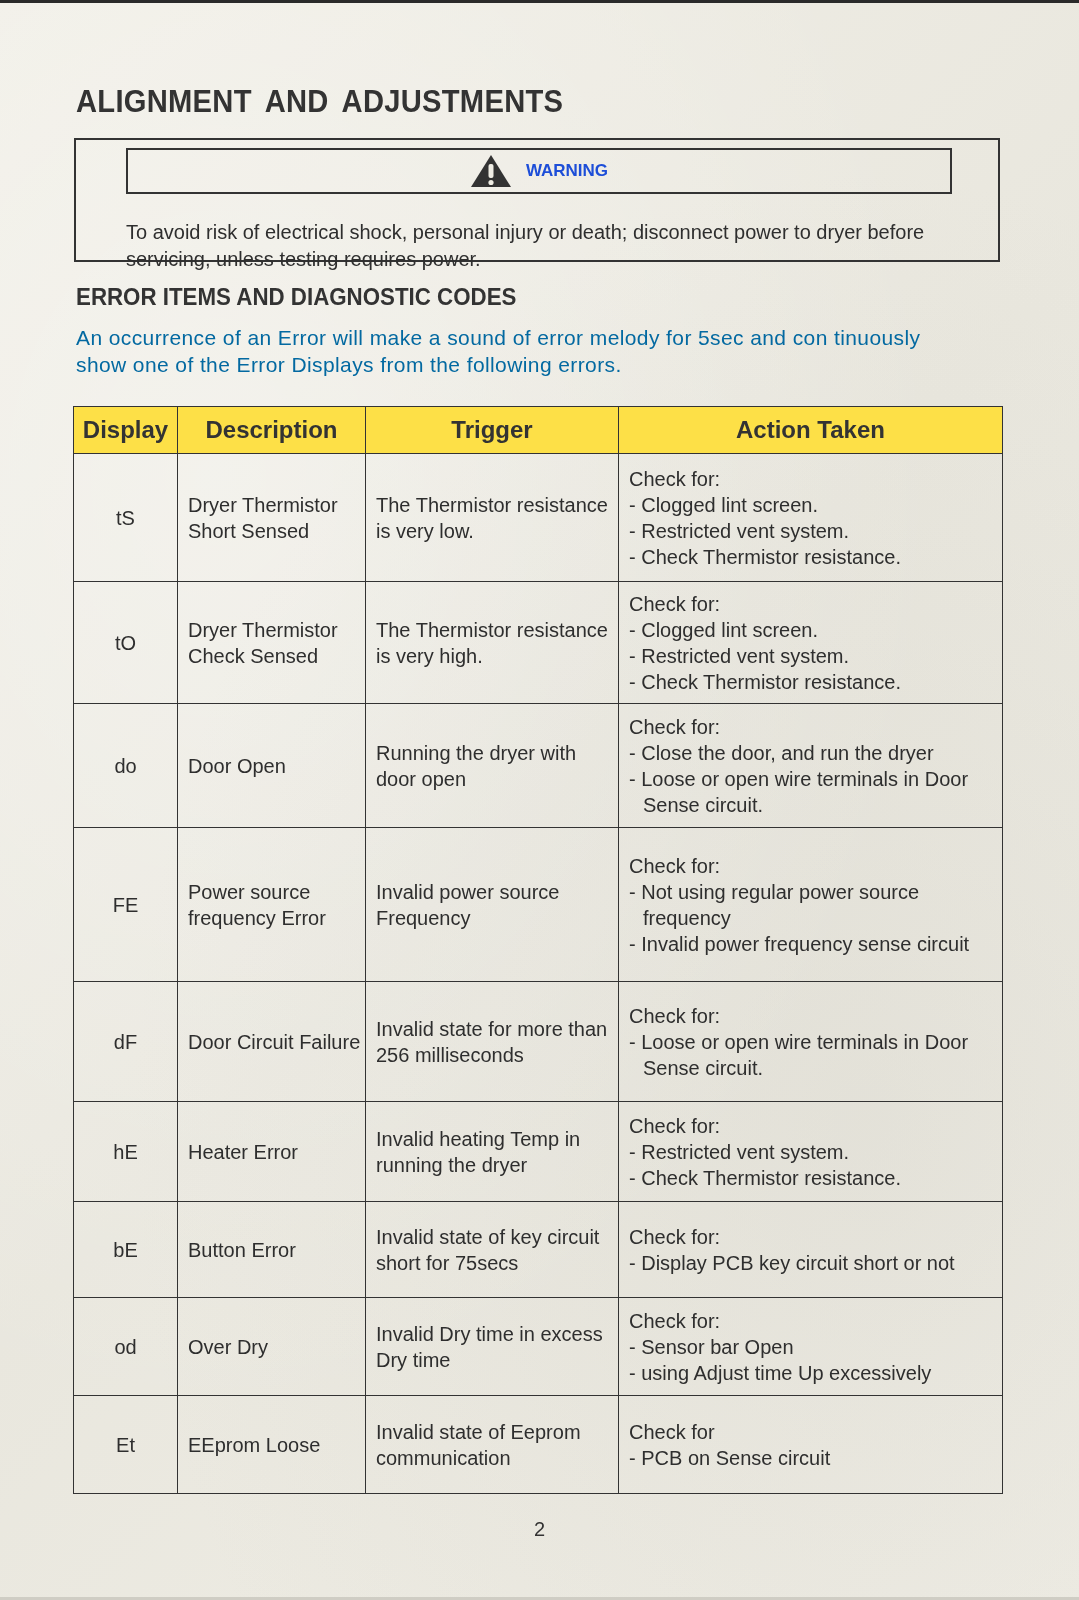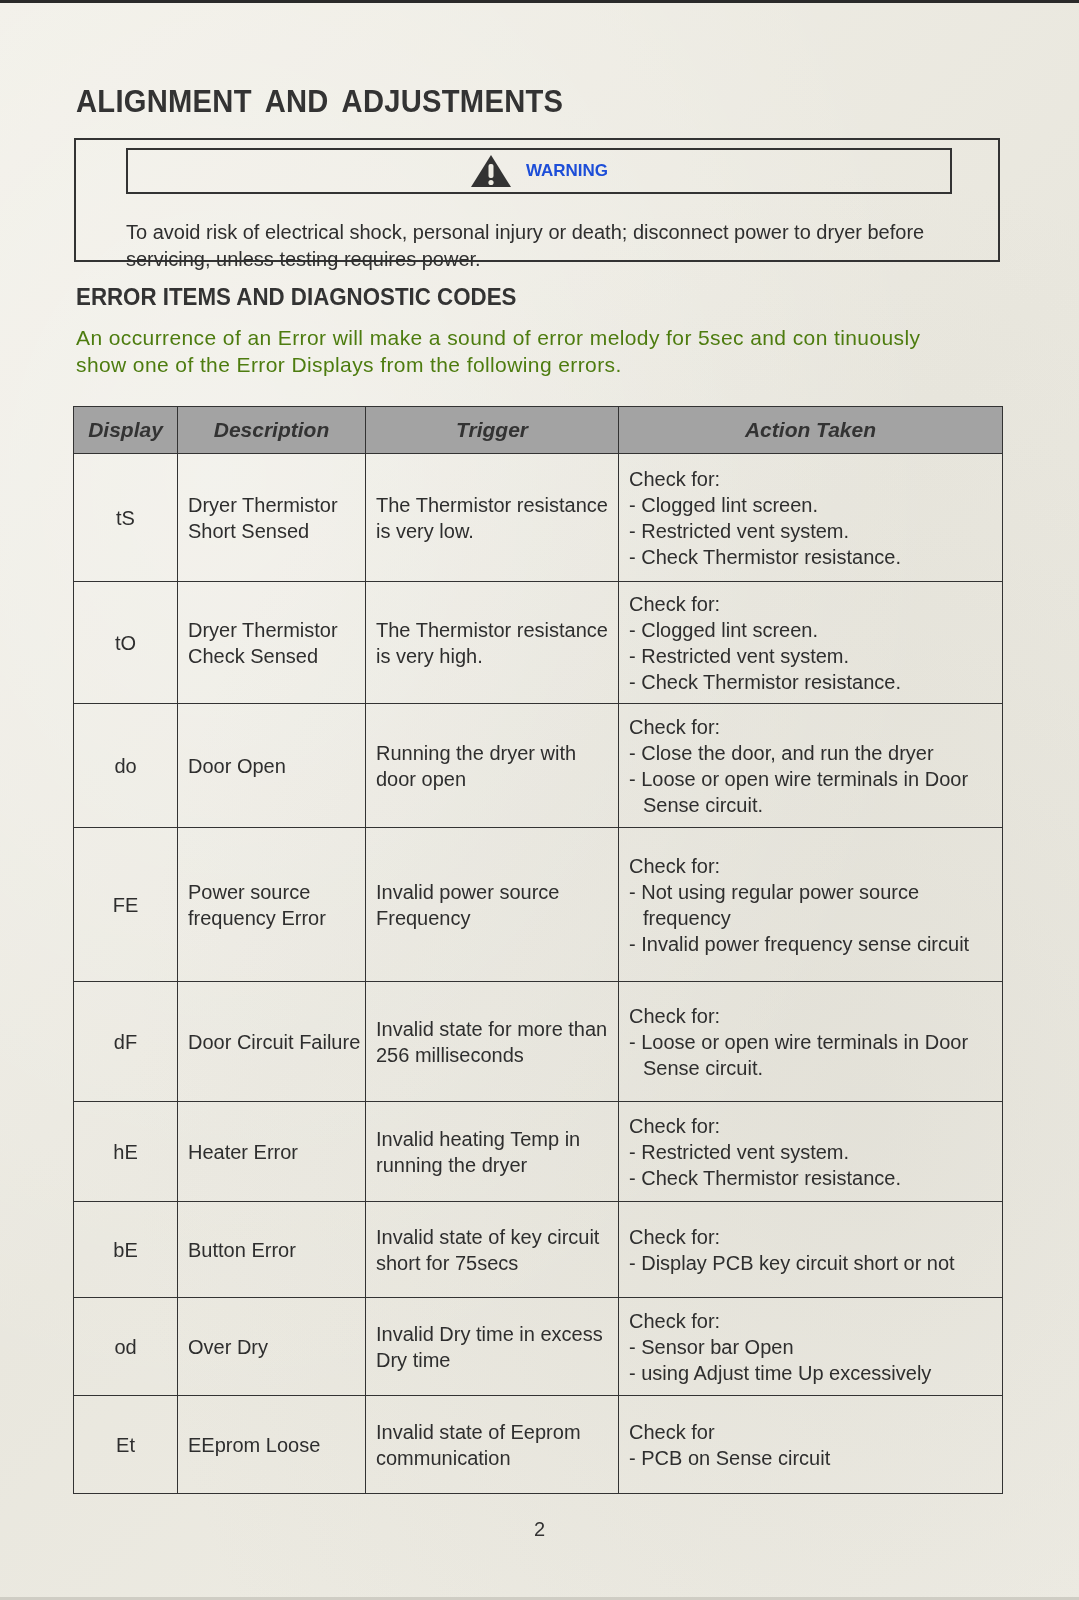--- a/index.html
+++ b/index.html
@@ -41,33 +41,33 @@
     font-size:20px; line-height:27px; color:#2e2e2e;margin-top:13px;
   }
 
   .section-title {
     position:absolute; left:76px; top:284px;
     font-size:23px; font-weight:bold; color:#333;
     transform:scaleX(0.97); transform-origin:left top;
   }
   .intro-text {
     position:absolute; left:76px; top:324px; width:900px;
-    font-size:21px; line-height:27px; color:#4d7c0f; letter-spacing:0.4px;
+    font-size:21px; line-height:27px; color:#0369a1; letter-spacing:0.4px;
   }
 
   table.codes {
     position:absolute; left:73px; top:406px; width:929px;
     border-collapse:collapse; table-layout:fixed;
   }
   table.codes th, table.codes td {
     border:1.5px solid #333;
   }
   table.codes th {
-    height:44px; background:#a3a3a3;
-    font-size:21px; font-weight:bold; color:#333;font-style:italic;
+    height:44px; background:#fde047;
+    font-size:24px; font-weight:bold; color:#333;
   }
   table.codes td { vertical-align:middle; font-size:20px; line-height:26px; color:#2e2e2e; }
   td.c-display { text-align:center;margin-top:25px; }
   td.c-desc { padding-left:10px; }
   td.c-trig { padding-left:10px; }
   td.c-action { padding-left:10px; }
   .action-line { display:block; }
   .action-item { display:block; padding-left:14px; text-indent:-14px; }
 
   .page-number {

